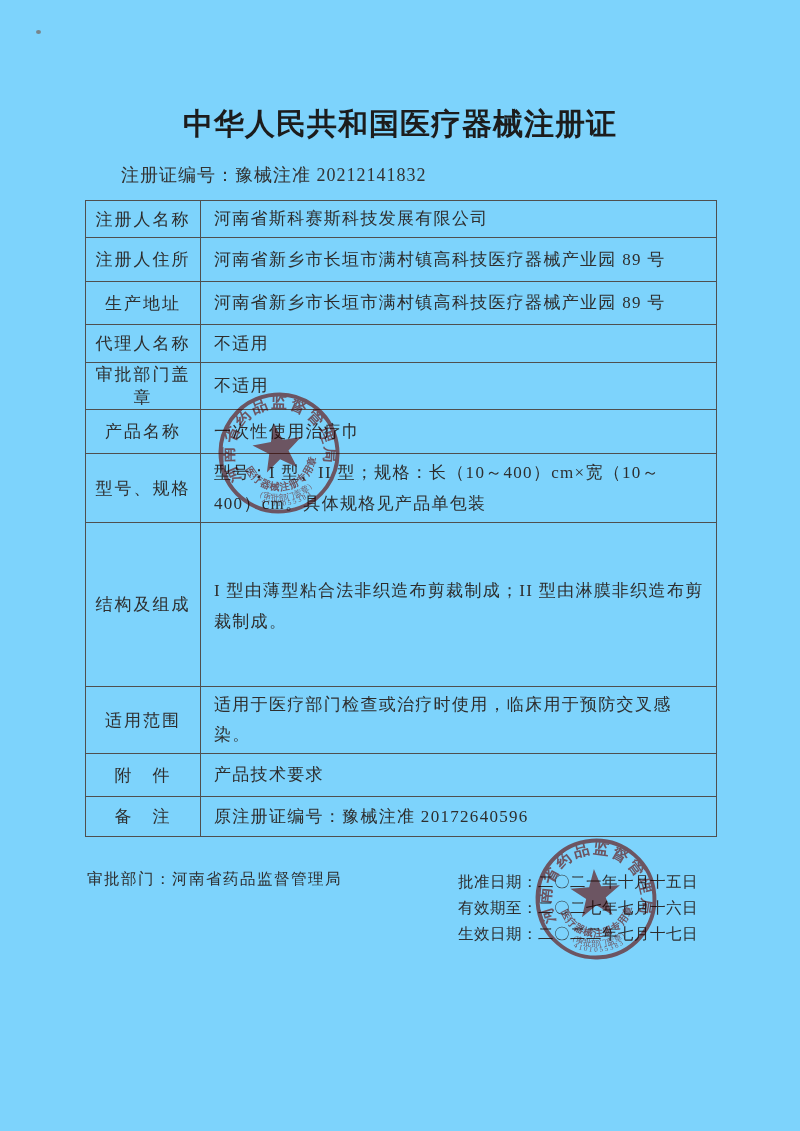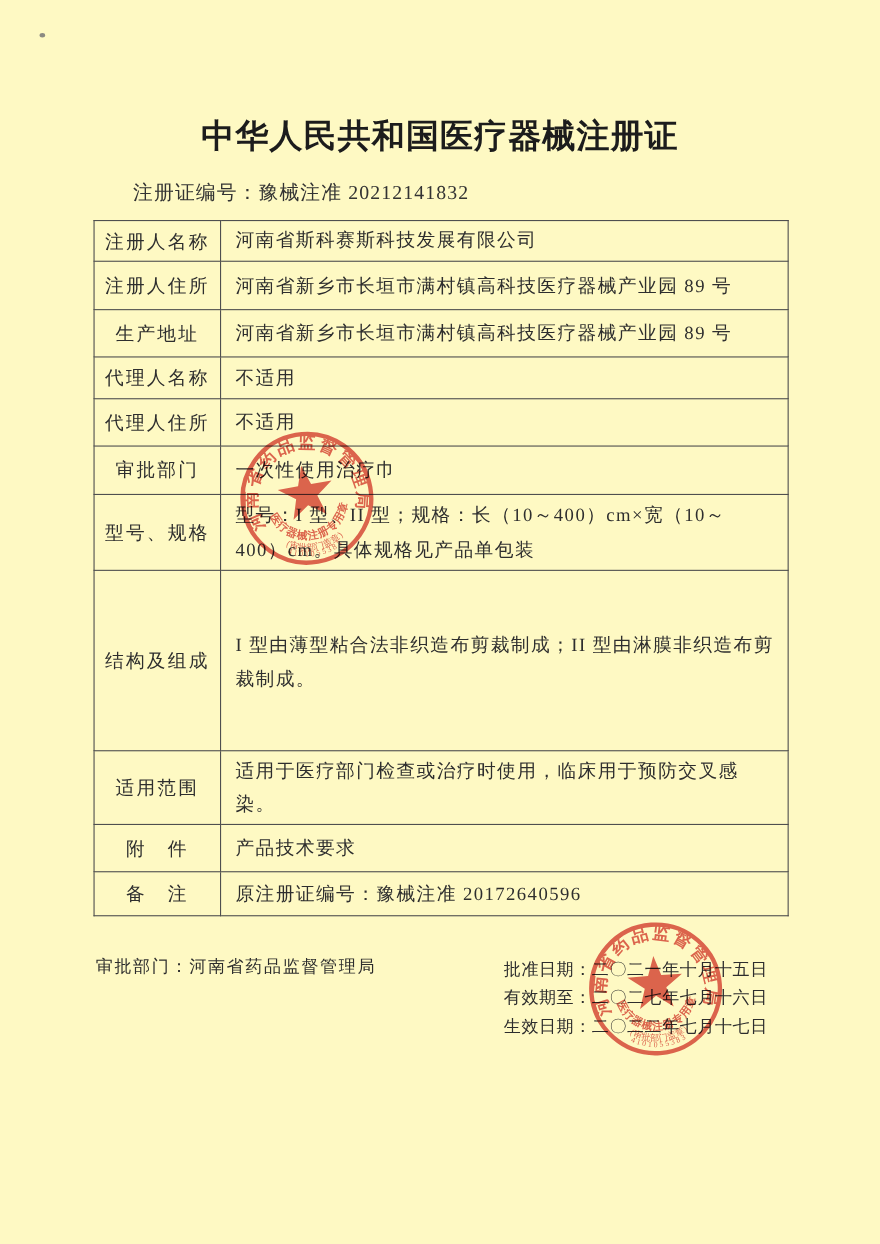--- a/index.html
+++ b/index.html
@@ -1,17 +1,17 @@
 <!DOCTYPE html>
 <html><head>
 <meta charset="utf-8">
 <style>
   html,body{margin:0;padding:0;background:#ffffff;}
   .page{
-    position:relative;width:800px;height:1131px;background:#fef9c3;
+    position:relative;width:800px;height:1131px;background:#7dd3fc;
     font-family:"Liberation Serif","DejaVu Serif",serif;color:#2d2d2d;overflow:hidden;
   }
   .speck{position:absolute;background:#777;border-radius:50%;opacity:.85;}
   .title{
     position:absolute;top:104px;left:0;width:100%;text-align:center;
     font-size:30px;font-weight:bold;letter-spacing:1px;color:#1c1c1c;
   }
   .regline{
     position:absolute;top:163px;left:121px;font-size:18px;letter-spacing:1px;color:#333;
     white-space:nowrap;
@@ -71,25 +71,25 @@
       </tr>
       <tr class="r2">
         <td class="lbl">生产地址</td>
         <td class="val">河南省新乡市长垣市满村镇高科技医疗器械产业园 89 号</td>
       </tr>
       <tr class="r3">
         <td class="lbl">代理人名称</td>
         <td class="val">不适用</td>
       </tr>
       <tr class="r4">
-        <td class="lbl">代理人住所</td>
+        <td class="lbl">审批部门盖章</td>
         <td class="val">不适用</td>
       </tr>
       <tr class="r5">
-        <td class="lbl">审批部门</td>
+        <td class="lbl">产品名称</td>
         <td class="val">一次性使用治疗巾</td>
       </tr>
       <tr class="r6">
         <td class="lbl">型号、规格</td>
         <td class="val">型号：I 型、II 型；规格：长（10～400）cm×宽（10～400）cm。具体规格见产品单包装</td>
       </tr>
       <tr class="r7">
         <td class="lbl">结构及组成</td>
         <td class="val">I 型由薄型粘合法非织造布剪裁制成；II 型由淋膜非织造布剪裁制成。</td>
       </tr>

